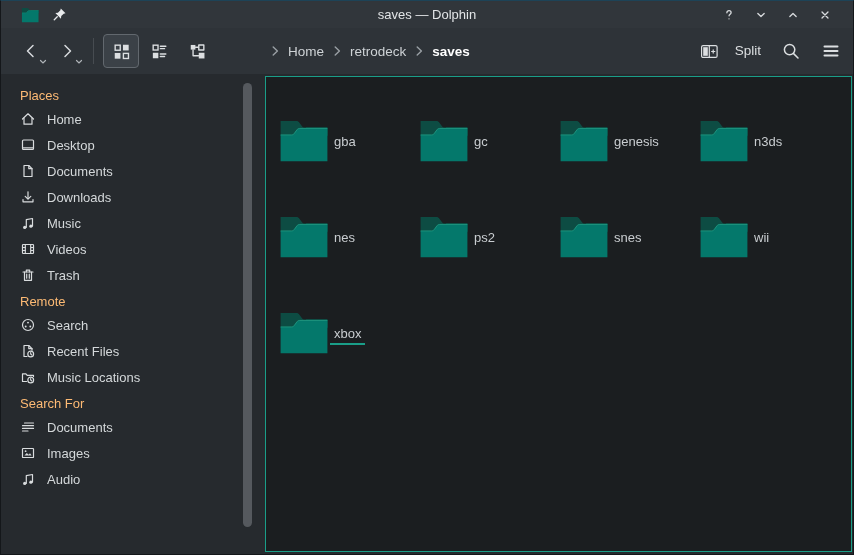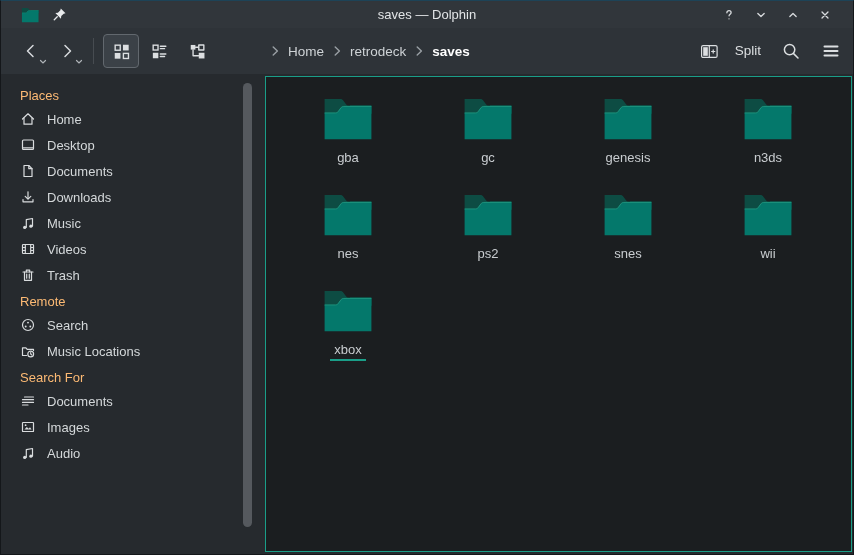--- a/index.html
+++ b/index.html
@@ -100,21 +100,21 @@
     border:1px solid #1a9e88;
     background:#1b1e20;
     overflow:hidden;
   }
   .folder-grid {
     display:grid;
     grid-template-columns:repeat(4,140px);
     grid-auto-rows:96px;
     padding:16px 0 0 12px;
   }
-  .folder-item { display:flex; flex-direction:column; align-items:center; }
+  .folder-item { display:flex; flex-direction:row; align-items:center; }
   .folder-item svg { width:60px; height:52px; flex:0 0 52px; }
   .folder-label {
     margin-top:5px; font-size:13px; color:#c9cdd0;
     padding:0 4px 2px; border-bottom:2px solid transparent; line-height:15px;
   }
   .folder-item.selected .folder-label { border-bottom-color:#1a9e88; }
 </style>
 </head>
 <body>
 
@@ -327,20 +327,31 @@
               <circle cx="8" cy="5.6" r="0.95" fill="currentColor" stroke="none"></circle>
               <circle cx="5.7" cy="9.5" r="0.95" fill="currentColor" stroke="none"></circle>
               <circle cx="10.3" cy="9.5" r="0.95" fill="currentColor" stroke="none"></circle>
             </svg>
           </span>
           <span>Search</span>
         </div>
         <div class="side-item">
           <span class="ic">
             <svg viewBox="0 0 16 16" fill="none" stroke="currentColor" stroke-width="1.2" stroke-linecap="round" stroke-linejoin="round">
+              <path d="M7 13.5H4V2.5h4.8L12 5.7V7.2"></path>
+              <path d="M8.8 2.5v3.2H12"></path>
+              <circle cx="10.7" cy="11" r="2.9"></circle>
+              <path d="M10.7 9.6v1.5l1.1.8"></path>
+            </svg>
+          </span>
+          <span>Recent Files</span>
+        </div>
+        <div class="side-item">
+          <span class="ic">
+            <svg viewBox="0 0 16 16" fill="none" stroke="currentColor" stroke-width="1.2" stroke-linecap="round" stroke-linejoin="round">
               <path d="M6.6 12.5H2.5V4.8h3.4l1.3 1.6h6.3v1"></path>
               <circle cx="10.7" cy="11" r="2.9"></circle>
               <path d="M10.7 9.6v1.5l1.1.8"></path>
             </svg>
           </span>
           <span>Music Locations</span>
         </div>
         <div class="section-title">Search For</div>
         <div class="side-item">
           <span class="ic">

